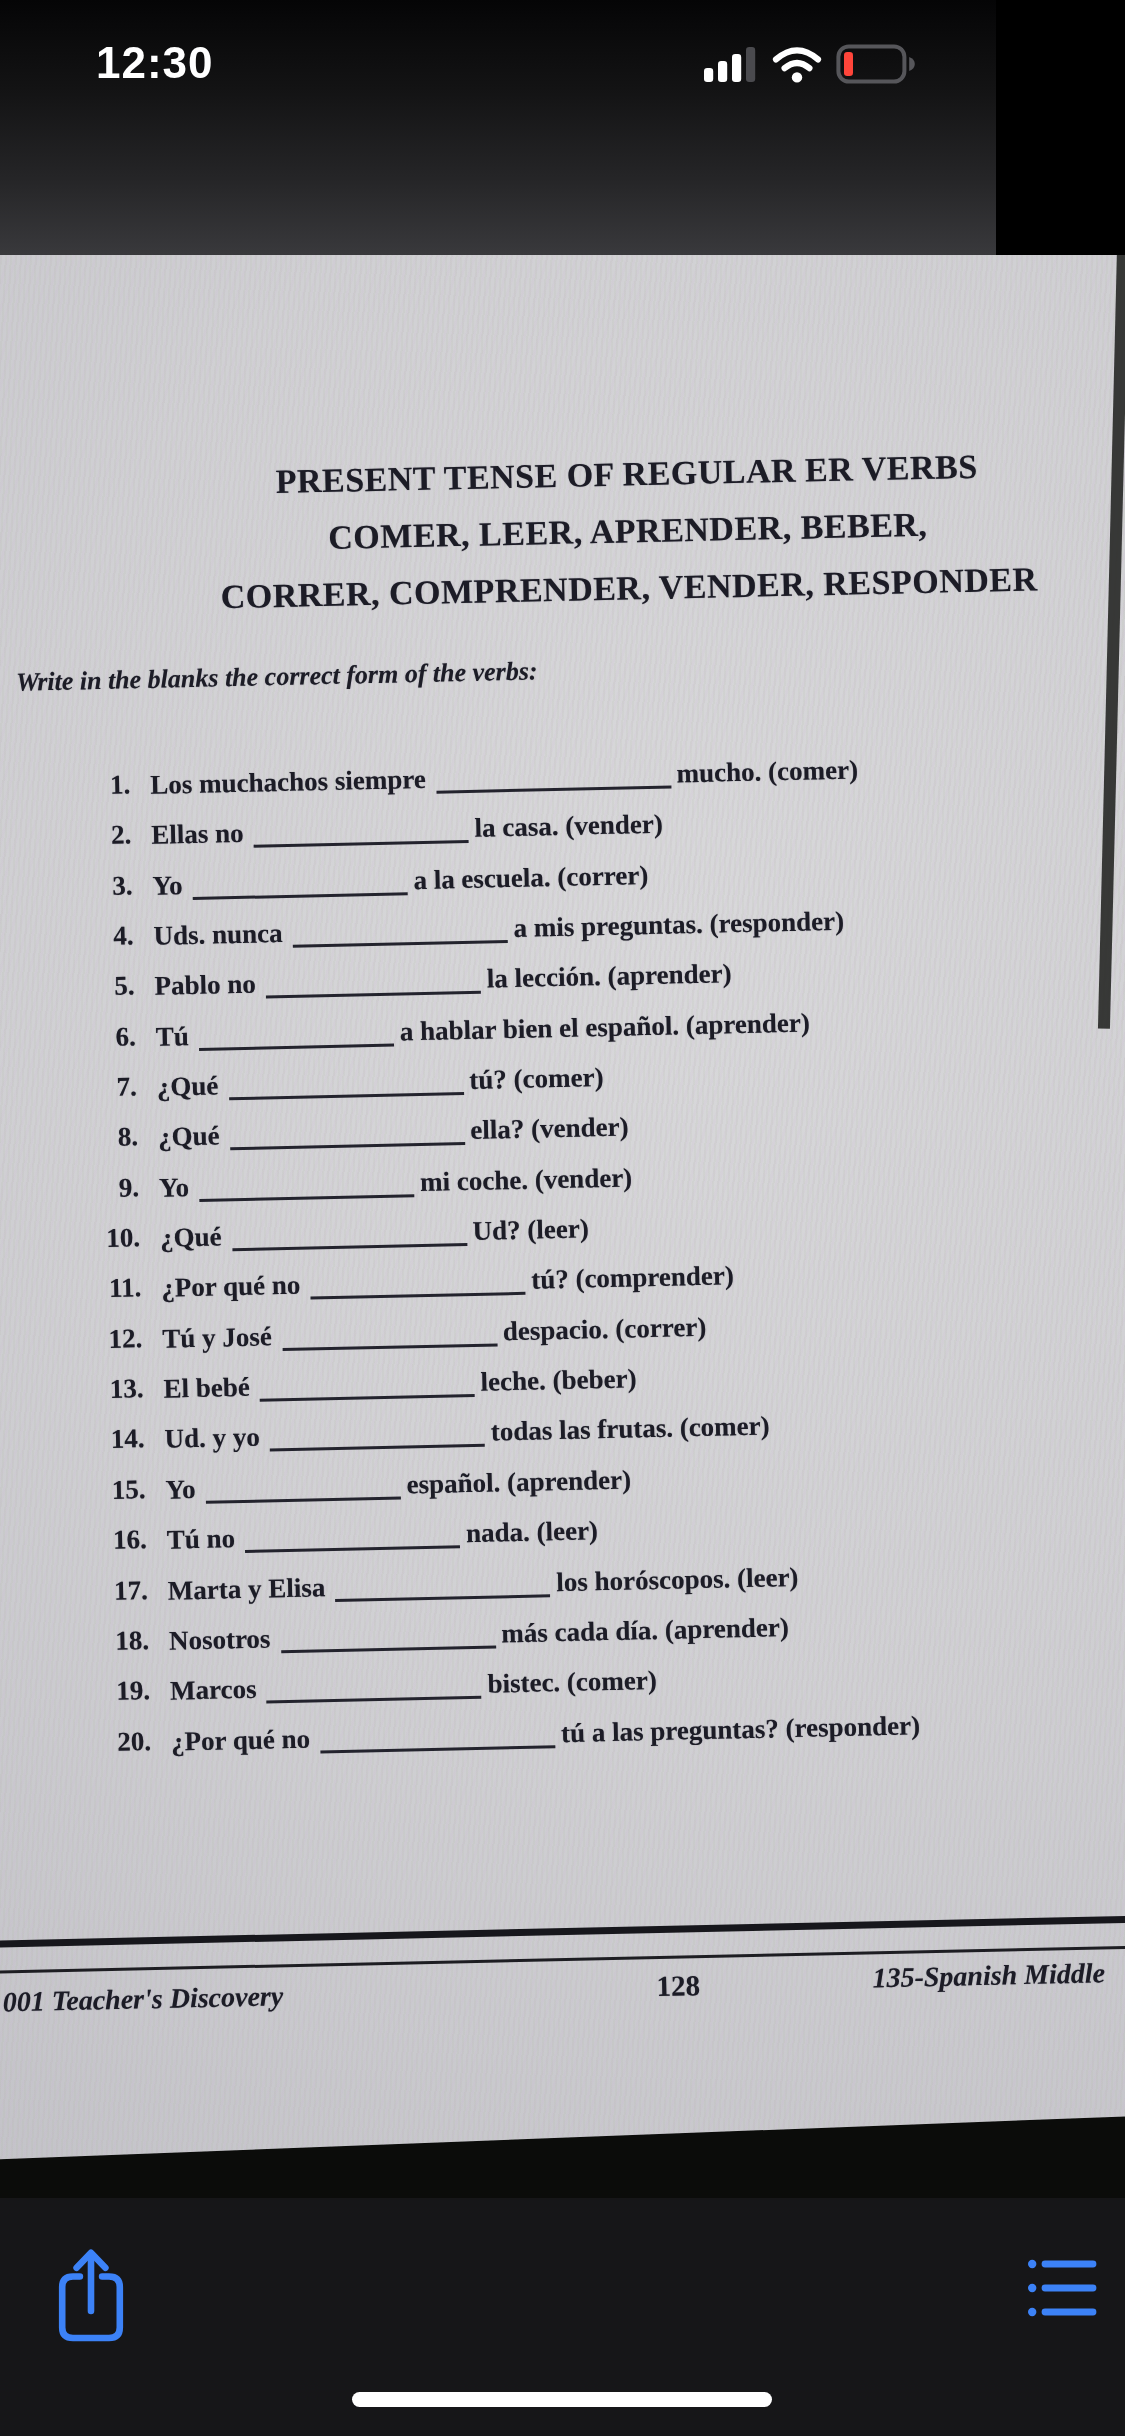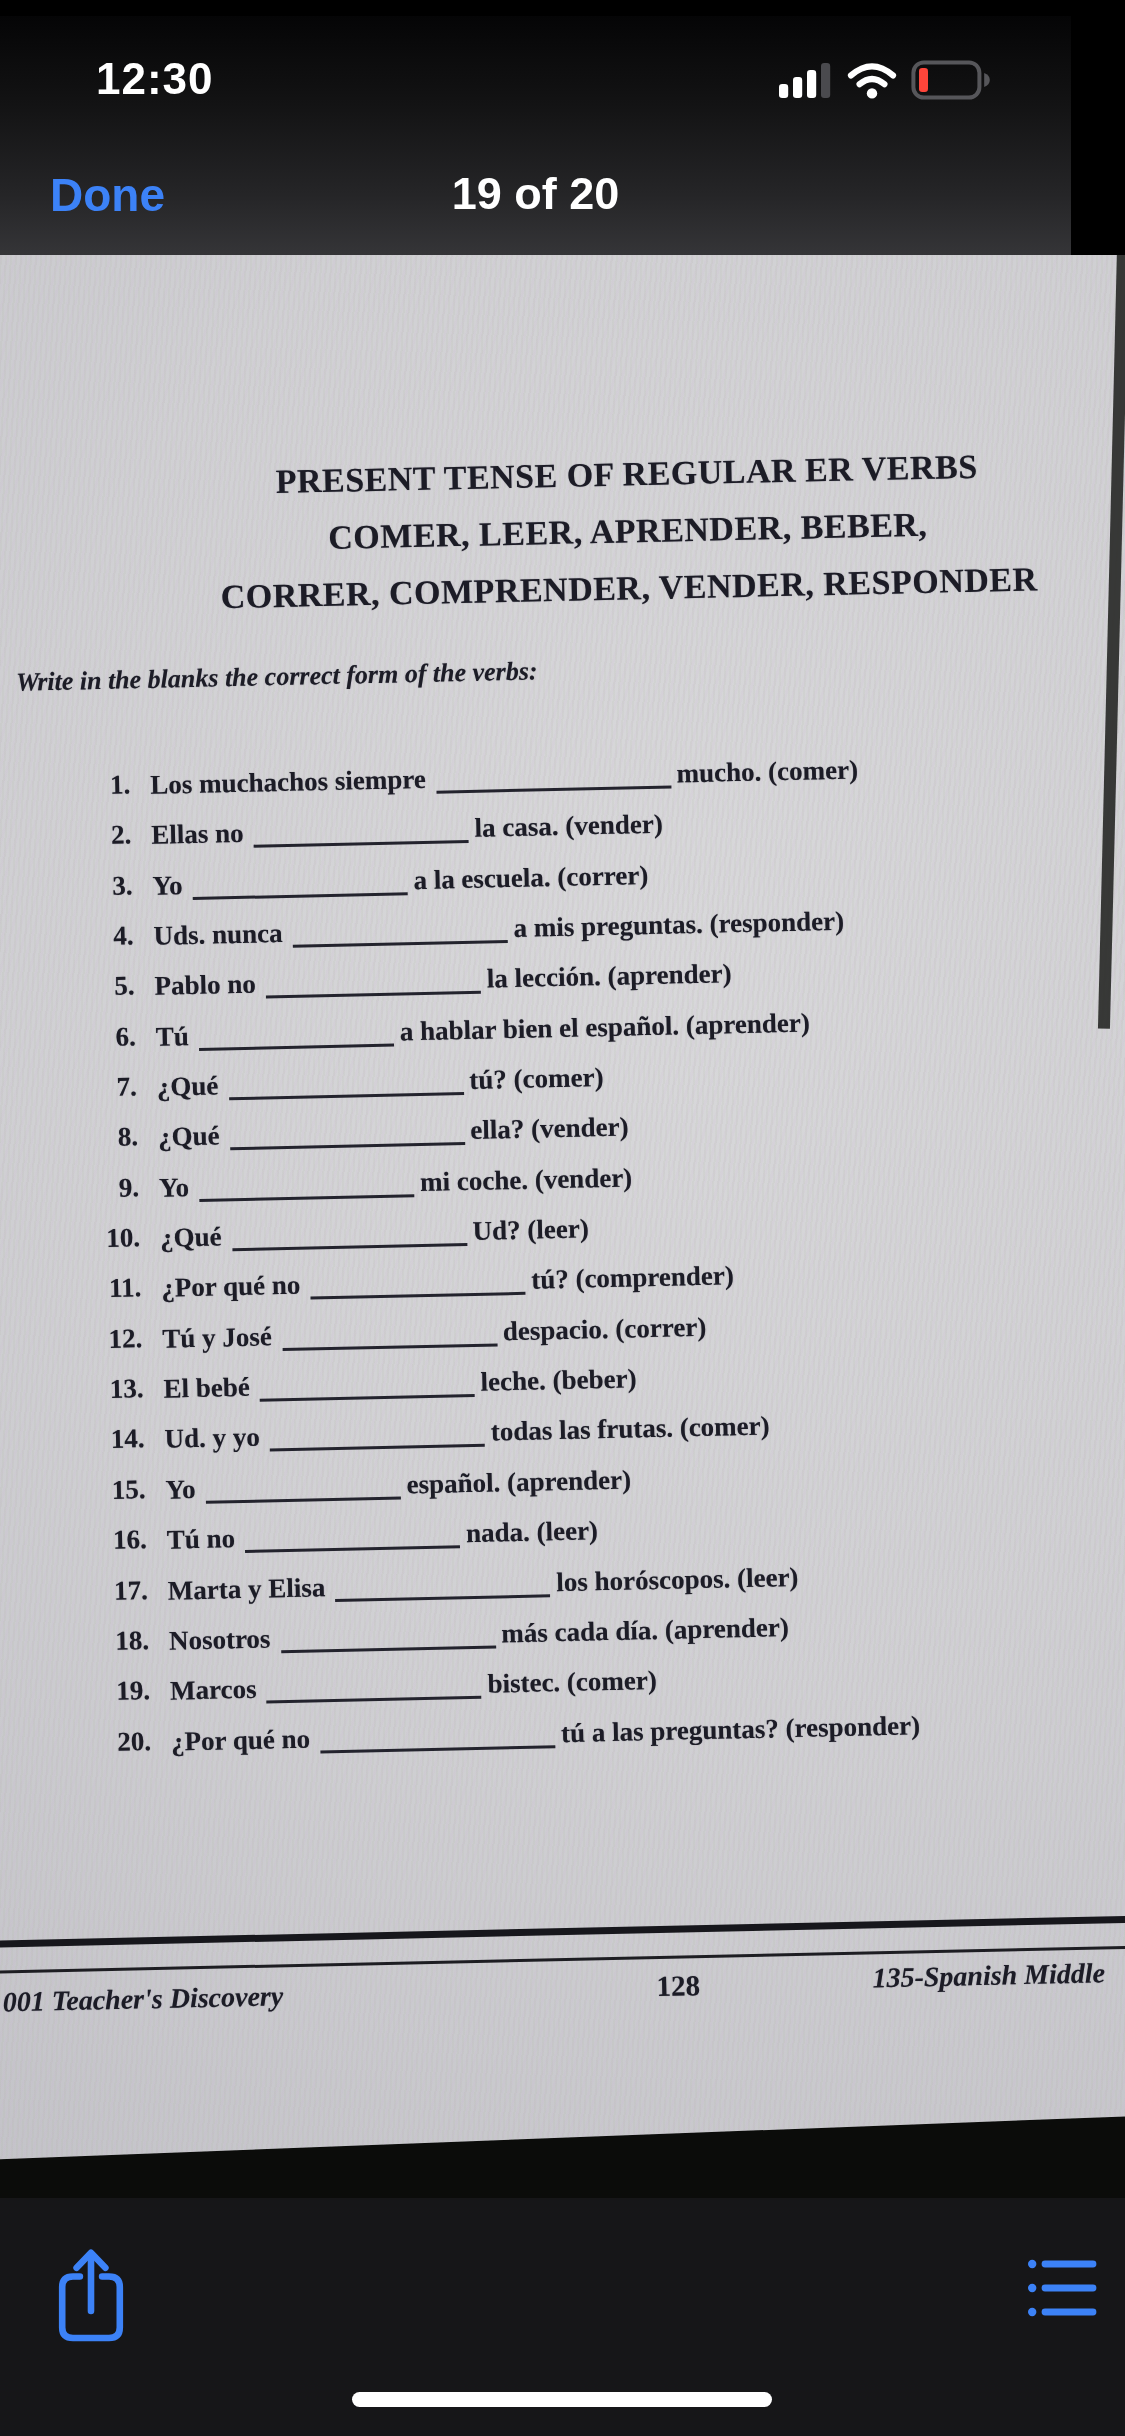--- a/index.html
+++ b/index.html
@@ -1,20 +1,20 @@
 <!DOCTYPE html>
 <html><head>
 <meta charset="utf-8">
 <style>
   html,body{margin:0;padding:0;background:#000;}
   .screen{position:relative;width:1125px;height:2436px;overflow:hidden;background:#000;
           font-family:"Liberation Sans",sans-serif;}
 
   
-  .top-chrome{position:absolute;top:16px;left:0;width:1071px;height:255px;
+  .top-chrome{position:absolute;top:0;left:0;width:996px;height:255px;
       background:linear-gradient(180deg,#050506 0%,#131314 35%,#252527 70%,#39393c 100%);}
   .status-bar{position:absolute;top:0;left:0;right:0;height:110px;}
   .time{position:absolute;left:96px;top:38px;color:#fff;font-size:44px;font-weight:700;letter-spacing:1px;}
   .status-icons{position:absolute;right:78px;top:44px;display:flex;align-items:center;gap:14px;}
   .nav-bar{position:absolute;top:140px;left:0;right:0;height:90px;}
   .done{position:absolute;left:50px;top:12px;color:#3c82f7;font-size:46px;font-weight:600;}
   .page-ind{position:absolute;left:0;right:0;top:12px;text-align:center;color:#fff;font-size:45px;font-weight:700;}
 
   
   .photo{position:absolute;top:255px;left:0;width:1125px;height:1943px;background:#0b0c0a;overflow:hidden;}
@@ -74,24 +74,20 @@
           <path d="M6.3 11.6 Q12.5 6.4 18.7 11.6" fill="none" stroke="#fff" stroke-width="3.1" stroke-linecap="round"></path>
           <circle cx="12.5" cy="16.2" r="2.6" fill="#fff"></circle>
         </svg>
         <svg width="82" height="40" viewBox="0 0 41 20">
           <rect x="1.2" y="1.2" width="33" height="17.6" rx="5.2" fill="none" stroke="#56565a" stroke-width="2"></rect>
           <rect x="4" y="4" width="4.5" height="12" rx="1.6" fill="#ff453a"></rect>
           <path d="M36.6 6.5 Q39.4 7.6 39.4 10 Q39.4 12.4 36.6 13.5 Z" fill="#56565a"></path>
         </svg>
       </div>
     </div>
-    <div class="nav-bar">
-      <div class="done">Done</div>
-      <div class="page-ind">19 of 20</div>
-    </div>
   </div>
 
   <div class="photo">
     <div class="paper">
       <div class="paper-content">
         <div class="title">
           <div>PRESENT TENSE OF REGULAR ER VERBS</div>
           <div>COMER, LEER, APRENDER, BEBER,</div>
           <div>CORRER, COMPRENDER, VENDER, RESPONDER</div>
         </div>

